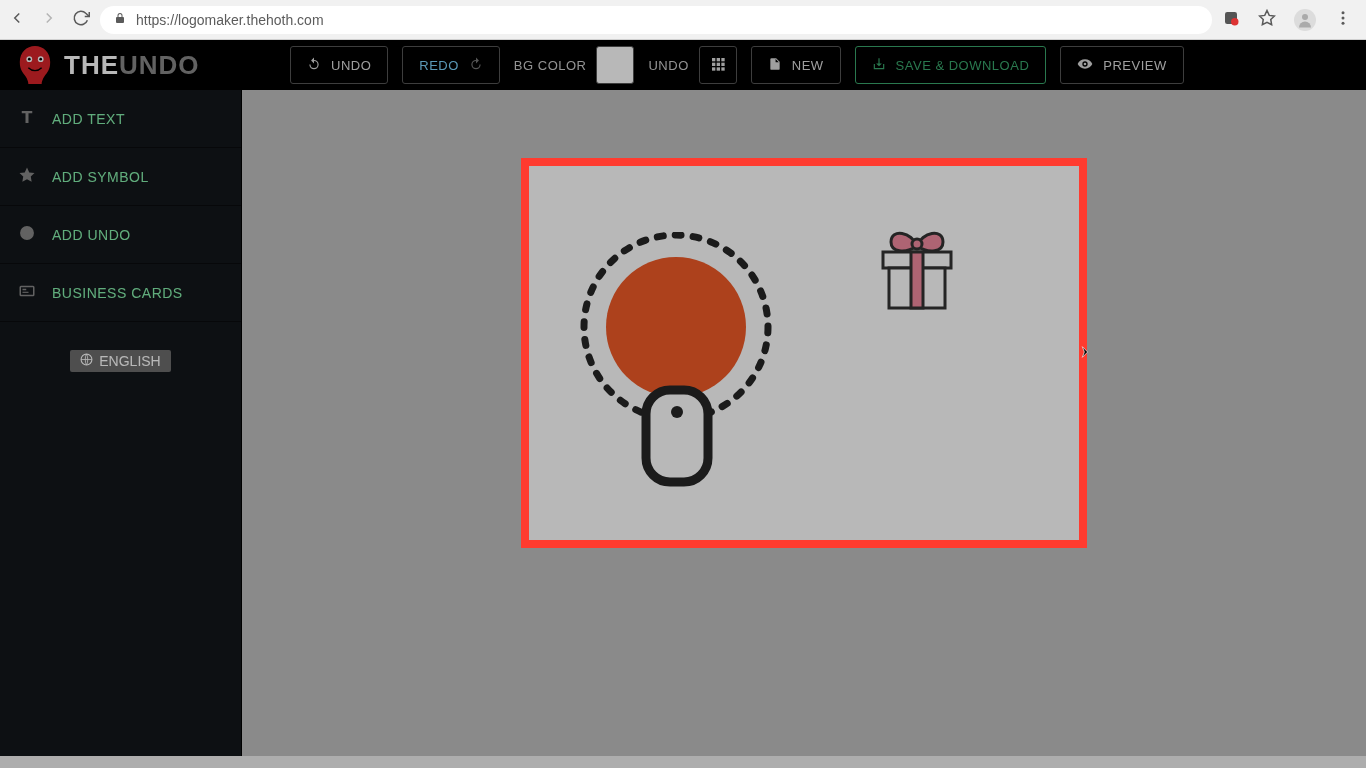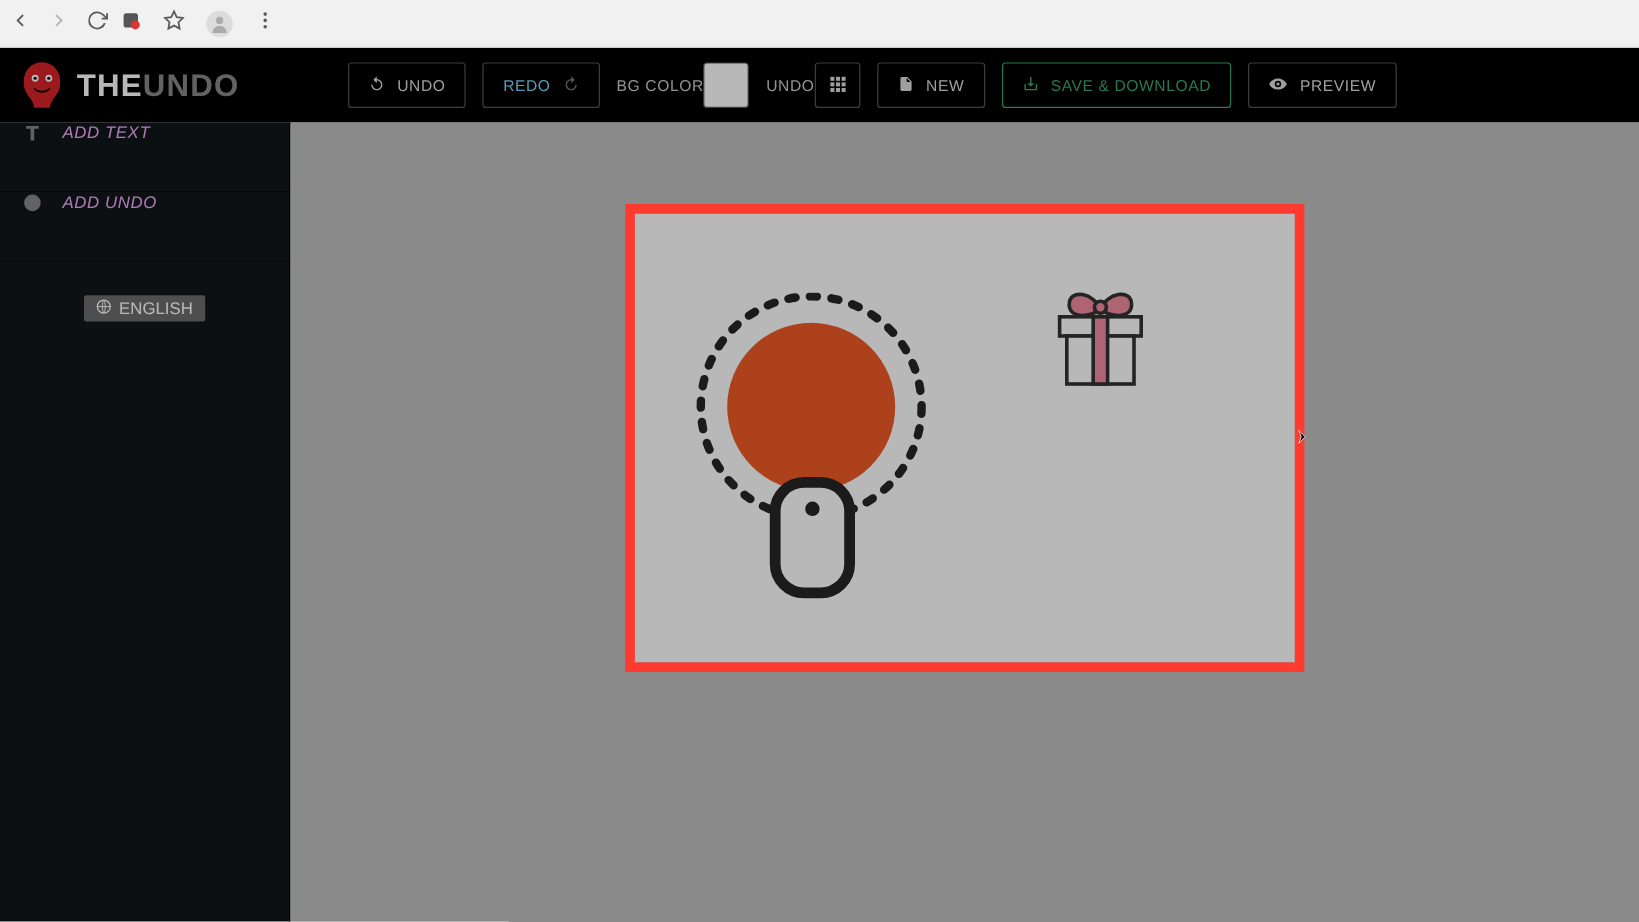--- a/index.html
+++ b/index.html
@@ -44,21 +44,21 @@
 
   
   .app-wrapper { position: relative; height: 728px; }
   .dim-overlay {
     position: absolute; inset: 0; background: rgba(0,0,0,0.28);
     pointer-events: none; z-index: 5;
   }
 
   
   .topbar {
-    height: 62px;
+    height: 50px;
     background: #000;
     display: flex;
     align-items: center;
     padding: 0 16px;
     gap: 14px;
   }
   .logo {
     display: flex; align-items: center; gap: 10px;
     color: #fff; font-weight: 800; letter-spacing: 1px; font-size: 26px;
     width: 200px;
@@ -85,39 +85,38 @@
     text-align: right;
   }
   .tb-btn.disabled { color: #7dd3fc; }
   .tb-lbl {
     color: #ccc; font-size: 13px; letter-spacing: 0.5px;
   }
   .color-swatch {
     width: 38px; height: 38px; background: #fff; border-radius: 3px;
     border: 1px solid #555; cursor:pointer;
   }
-  .tb-group { display:flex; align-items:center; }
+  .tb-group { display:flex; align-items:center; gap:10px; }
   .tb-btn.save { border-color: #3aa76d; color: #3aa76d; }
 
   
   .main-row { display: flex; height: calc(100% - 62px); }
   .sidebar {
     width: 242px;
     background: #13171b;
     border-right: 1px solid #000;
     display: flex; flex-direction: column;
   }
   .side-item {
     height: 58px;
-    display: flex; gap: 16px;
+    display: flex; align-items: center; gap: 16px;
     padding: 0 18px;
-    color: #f0abfc; font-size: 14px; letter-spacing: 0.5px;
+    color: #86efac; font-size: 14px; letter-spacing: 0.5px;
     border-bottom: 1px solid #0a0c0e;
     cursor: pointer;
-    font-style: italic;
   }
   .side-item svg { width:18px; height:18px; fill:#888; }
   .lang-badge {
     margin: 28px auto 0 auto;
     background: #6d6d6d;
     color: #fff;
     font-size: 14px;
     padding: 3px 10px;
     border-radius: 2px;
     display:flex; align-items:center; gap:6px;
@@ -161,20 +160,26 @@
     <span><svg viewBox="0 0 24 24" fill="none" stroke="#5a5a5a" stroke-width="2">
           <polyline points="15 18 9 12 15 6"></polyline>
         </svg></span>
     <span style="opacity:.4"><svg viewBox="0 0 24 24" fill="none" stroke="#5a5a5a" stroke-width="2">
           <polyline points="9 18 15 12 9 6"></polyline>
         </svg></span>
     <span><svg viewBox="0 0 24 24" fill="none" stroke="#5a5a5a" stroke-width="2">
           <path d="M23 4v6h-6"></path>
           <path d="M20.49 15a9 9 0 1 1-2.12-9.36L23 10"></path>
         </svg></span>
+  </div>
+  <div class="chrome-addr">
+    <span><svg width="12" height="14" viewBox="0 0 24 24" fill="#5a5a5a">
+          <path d="M18 10h-1V7a5 5 0 0 0-10 0v3H6a2 2 0 0 0-2 2v8a2 2 0 0 0 2 2h12a2 2 0 0 0 2-2v-8a2 2 0 0 0-2-2zM9 7a3 3 0 0 1 6 0v3H9z"></path>
+        </svg></span>
+    <span>https://logomaker.thehoth.com</span>
   </div>
   <div class="chrome-right">
     <span><svg viewBox="0 0 24 24">
           <rect x="4" y="4" width="16" height="16" rx="3" fill="#555"></rect>
           <circle cx="17" cy="17" r="5" fill="#d33"></circle>
         </svg></span>
     <span><svg viewBox="0 0 24 24" fill="none" stroke="#5a5a5a" stroke-width="2">
           <polygon points="12 2 15 8.5 22 9.3 17 14 18.2 21 12 17.8 5.8 21 7 14 2 9.3 9 8.5 12 2"></polygon>
         </svg></span>
     <span class="avatar-circle">
@@ -273,24 +278,38 @@
   <div class="main-row">
 
     <div class="sidebar">
       <div class="side-item">
         <span><svg viewBox="0 0 24 24">
               <path d="M5 4v3h5v13h4V7h5V4z"></path>
             </svg></span>
         <span>ADD TEXT</span>
       </div>
       <div class="side-item">
+        <span><svg viewBox="0 0 24 24">
+              <polygon points="12 2 15 8.5 22 9.3 17 14 18.2 21 12 17.8 5.8 21 7 14 2 9.3 9 8.5"></polygon>
+            </svg></span>
+        <span>ADD SYMBOL</span>
+      </div>
+      <div class="side-item">
         <span><svg viewBox="0 0 24 24" fill="none" stroke="#888" stroke-width="2.5">
               <circle cx="12" cy="12" r="8"></circle>
             </svg></span>
         <span>ADD UNDO</span>
+      </div>
+      <div class="side-item">
+        <span><svg viewBox="0 0 24 24">
+              <rect x="3" y="6" width="18" height="12" rx="1" fill="none" stroke="#888" stroke-width="2"></rect>
+              <rect x="6" y="9" width="5" height="2" fill="#888"></rect>
+              <rect x="6" y="13" width="8" height="1.5" fill="#888"></rect>
+            </svg></span>
+        <span>BUSINESS CARDS</span>
       </div>
       <div class="lang-badge">
         <span><svg width="13" height="13" viewBox="0 0 24 24" fill="#fff">
               <circle cx="12" cy="12" r="10" fill="none" stroke="#fff" stroke-width="2"></circle>
               <path d="M2 12h20M12 2c3 3 3 17 0 20M12 2c-3 3-3 17 0 20" stroke="#fff" stroke-width="1.5" fill="none"></path>
             </svg></span>
         <span>ENGLISH</span>
       </div>
     </div>
 

